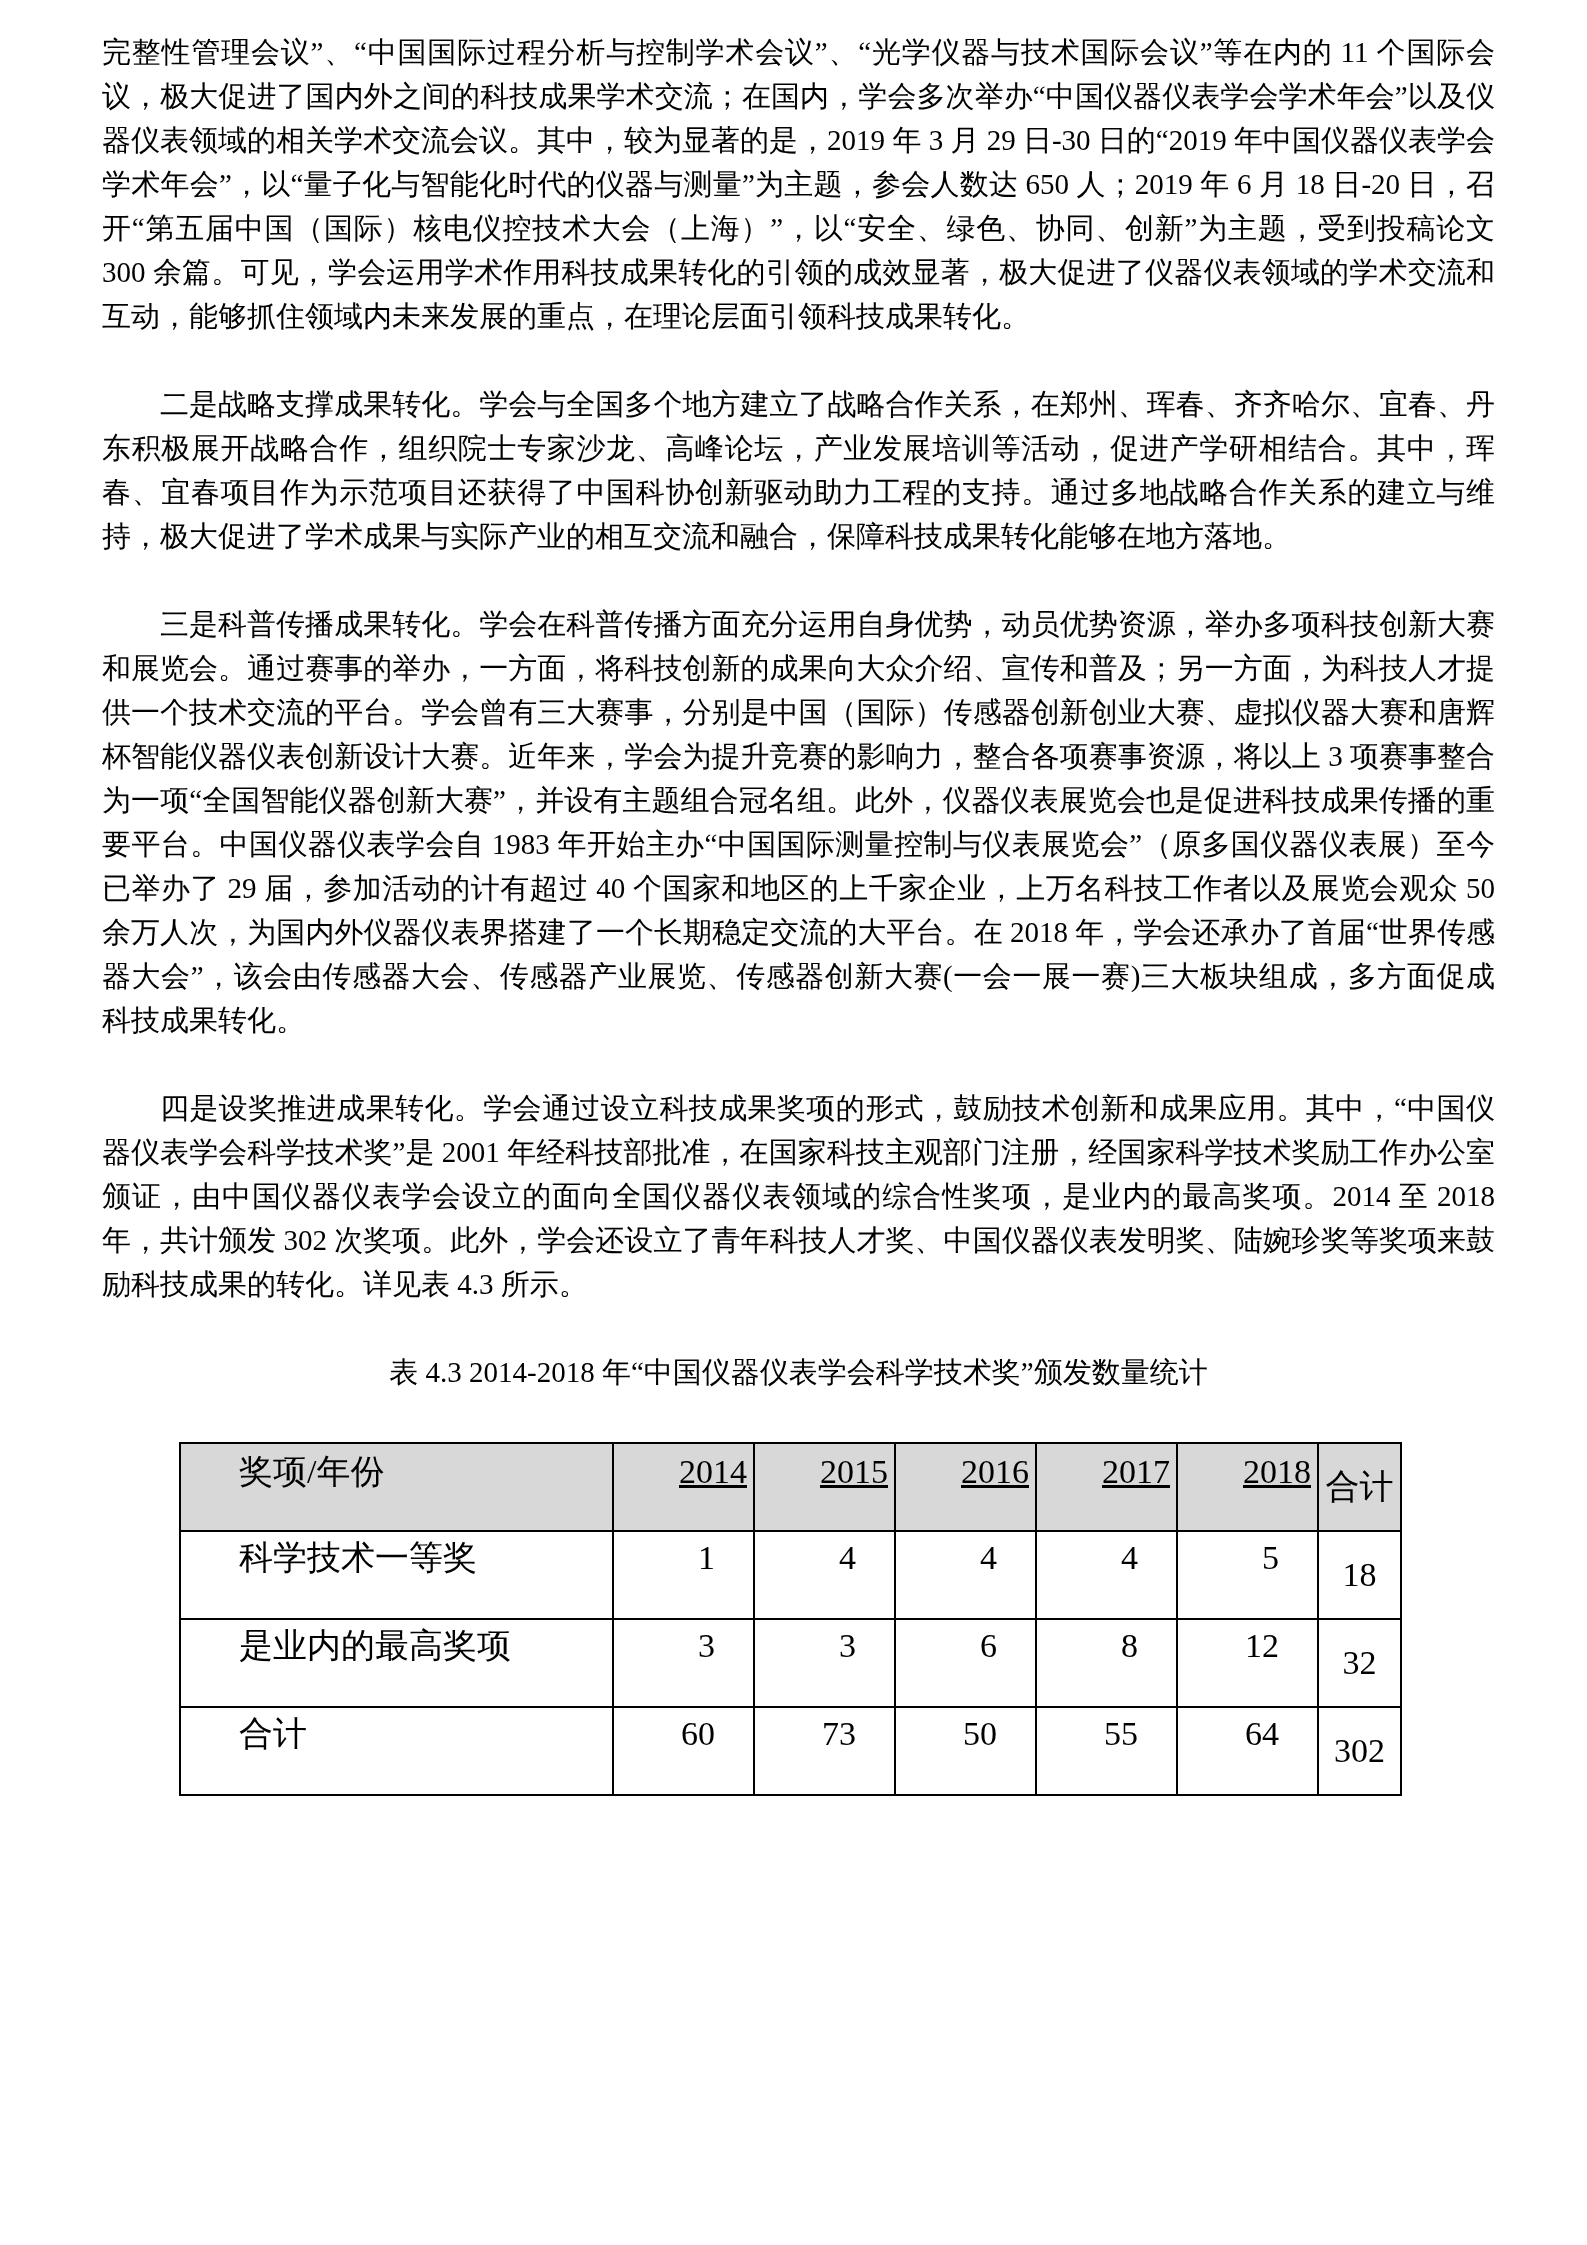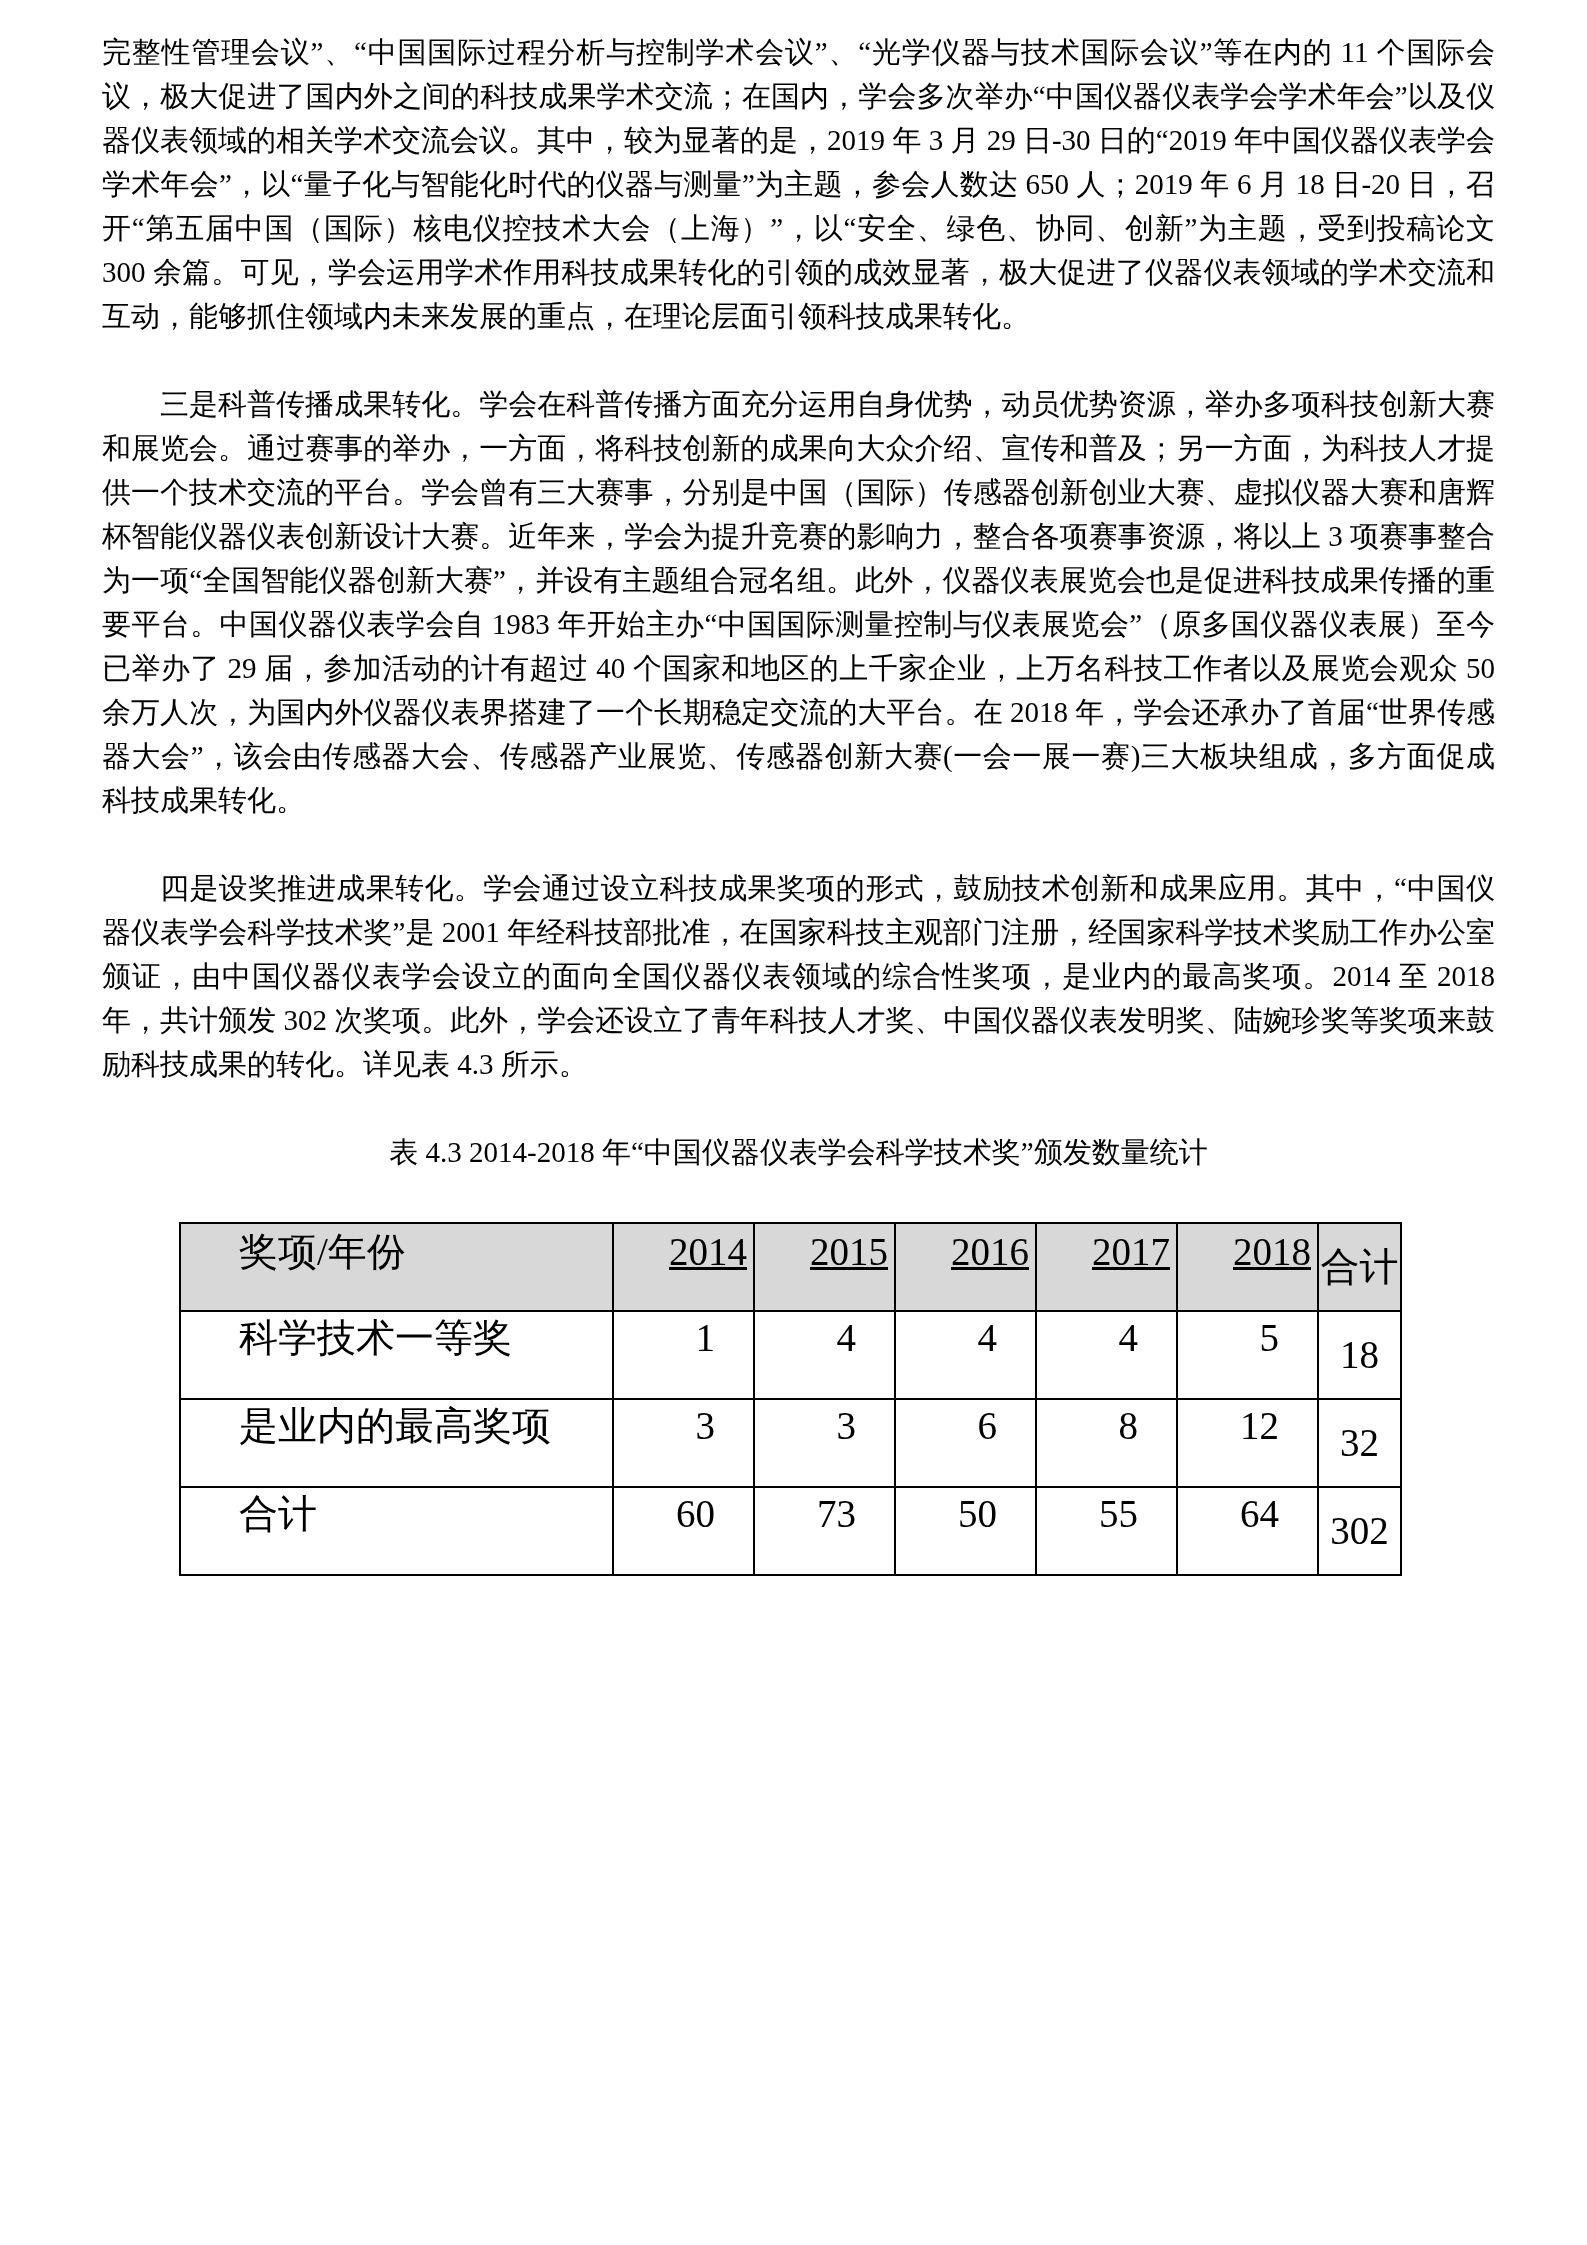--- a/index.html
+++ b/index.html
@@ -35,21 +35,21 @@
   .caption {
     text-align: center;
     text-indent: 0;
     margin: 0 0 48px 0;
   }
   table.awards {
     border-collapse: collapse;
     table-layout: fixed;
     width: 1221px;
     margin-left: 77px;
-    font-size: 39px;
+    font-size: 34px;
     line-height: 44px;
   }
   .awards th, .awards td {
     border: 2px solid #000000;
     font-weight: normal;
     box-sizing: border-box;
     height: 88px;
     padding: 4px 0 0 0;
     vertical-align: top;
     text-align: left;
@@ -74,20 +74,21 @@
     padding-top: 0 !important;
   }
 </style>
 </head>
 <body>
 
 <div class="page">
 
   <p class="para continues">完整性管理会议”、“中国国际过程分析与控制学术会议”、“光学仪器与技术国际会议”等在内的 11 个国际会议，极大促进了国内外之间的科技成果学术交流；在国内，学会多次举办“中国仪器仪表学会学术年会”以及仪器仪表领域的相关学术交流会议。其中，较为显著的是，2019 年 3 月 29 日-30 日的“2019 年中国仪器仪表学会学术年会”，以“量子化与智能化时代的仪器与测量”为主题，参会人数达 650 人；2019 年 6 月 18 日-20 日，召开“第五届中国（国际）核电仪控技术大会（上海）”，以“安全、绿色、协同、创新”为主题，受到投稿论文 300 余篇。可见，学会运用学术作用科技成果转化的引领的成效显著，极大促进了仪器仪表领域的学术交流和互动，能够抓住领域内未来发展的重点，在理论层面引领科技成果转化。</p>
 
+  <p class="para">二是战略支撑成果转化。学会与全国多个地方建立了战略合作关系，在郑州、珲春、齐齐哈尔、宜春、丹东积极展开战略合作，组织院士专家沙龙、高峰论坛，产业发展培训等活动，促进产学研相结合。其中，珲春、宜春项目作为示范项目还获得了中国科协创新驱动助力工程的支持。通过多地战略合作关系的建立与维持，极大促进了学术成果与实际产业的相互交流和融合，保障科技成果转化能够在地方落地。</p>
 
   <p class="para">三是科普传播成果转化。学会在科普传播方面充分运用自身优势，动员优势资源，举办多项科技创新大赛和展览会。通过赛事的举办，一方面，将科技创新的成果向大众介绍、宣传和普及；另一方面，为科技人才提供一个技术交流的平台。学会曾有三大赛事，分别是中国（国际）传感器创新创业大赛、虚拟仪器大赛和唐辉杯智能仪器仪表创新设计大赛。近年来，学会为提升竞赛的影响力，整合各项赛事资源，将以上 3 项赛事整合为一项“全国智能仪器创新大赛”，并设有主题组合冠名组。此外，仪器仪表展览会也是促进科技成果传播的重要平台。中国仪器仪表学会自 1983 年开始主办“中国国际测量控制与仪表展览会”（原多国仪器仪表展）至今已举办了 29 届，参加活动的计有超过 40 个国家和地区的上千家企业，上万名科技工作者以及展览会观众 50 余万人次，为国内外仪器仪表界搭建了一个长期稳定交流的大平台。在 2018 年，学会还承办了首届“世界传感器大会”，该会由传感器大会、传感器产业展览、传感器创新大赛(一会一展一赛)三大板块组成，多方面促成科技成果转化。</p>
 
   <p class="para">四是设奖推进成果转化。学会通过设立科技成果奖项的形式，鼓励技术创新和成果应用。其中，“中国仪器仪表学会科学技术奖”是 2001 年经科技部批准，在国家科技主观部门注册，经国家科学技术奖励工作办公室颁证，由中国仪器仪表学会设立的面向全国仪器仪表领域的综合性奖项，是业内的最高奖项。2014 至 2018 年，共计颁发 302 次奖项。此外，学会还设立了青年科技人才奖、中国仪器仪表发明奖、陆婉珍奖等奖项来鼓励科技成果的转化。详见表 4.3 所示。</p>
 
   <div class="caption">表 4.3 2014-2018 年“中国仪器仪表学会科学技术奖”颁发数量统计</div>
 
   <table class="awards">
     <colgroup>
       <col style="width:433px">

